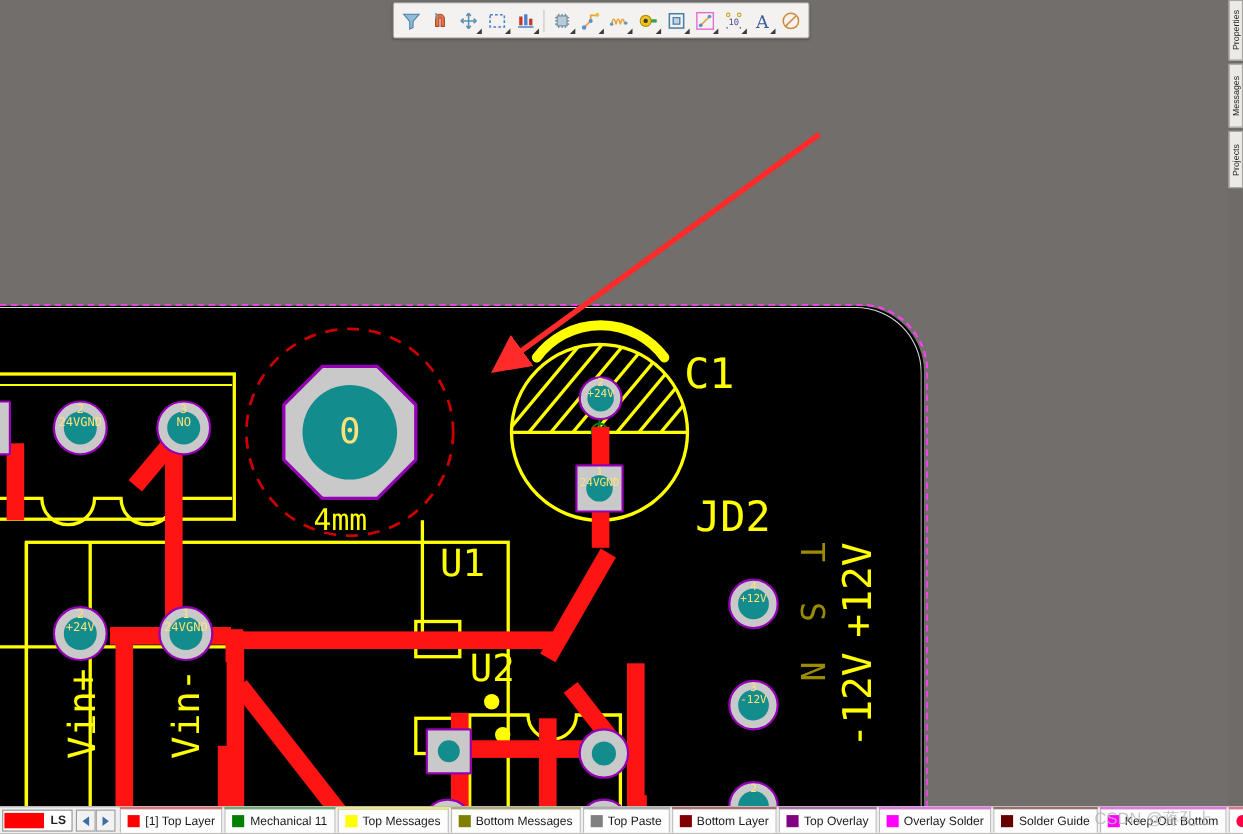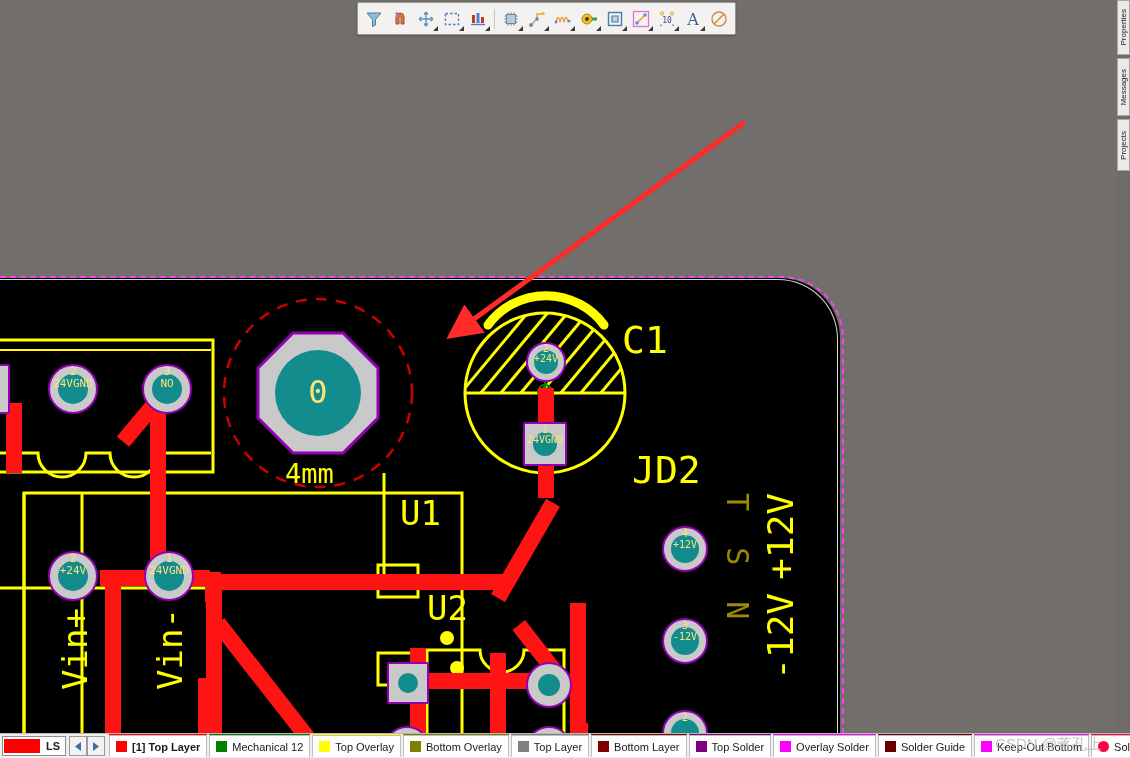--- a/index.html
+++ b/index.html
@@ -115,21 +115,21 @@
   .navbtn svg{display:block;}
   .ltab{
     display:flex;align-items:center;height:21px;
     border:1px solid #bdbdbd;border-bottom:none;background:#fdfdfd;
     padding:0 6px;margin-right:2px;white-space:nowrap;flex:0 0 auto;
     position:relative;
   }
   .ltab .sw{width:11px;height:11px;margin-right:5px;flex:0 0 auto;}
   .ltab .nm{font-size:11px;color:#1a1a1a;}
   .ltab.active{background:#ffffff;}
-  .ltab.active .nm{font-weight:bold;}
+  .ltab.active .nm{font-weight:normal;}
   .ltab .topbar{position:absolute;left:-1px;right:-1px;top:-4px;height:3px;}
 
   #watermark{
     position:absolute;right:28px;bottom:4px;
     font-size:15px;color:#b9b9b9;opacity:.85;white-space:nowrap;
     font-family:"Liberation Sans",sans-serif;pointer-events:none;
   }
 </style>
 </head>
 <body>
@@ -472,46 +472,46 @@
   </div>
 
   <div class="ltab active">
     <div class="topbar" style="background:#ff0000;"></div>
     <div class="sw" style="background:#ff0000;"></div>
     <div class="nm">[1] Top Layer</div>
   </div>
   <div class="ltab">
     <div class="topbar" style="background:#008000;"></div>
     <div class="sw" style="background:#008000;"></div>
-    <div class="nm">Mechanical 12</div>
+    <div class="nm">Mechanical 11</div>
   </div>
   <div class="ltab">
     <div class="topbar" style="background:#ffff00;"></div>
     <div class="sw" style="background:#ffff00;"></div>
-    <div class="nm">Top Overlay</div>
+    <div class="nm">Top Messages</div>
   </div>
   <div class="ltab">
     <div class="topbar" style="background:#808000;"></div>
     <div class="sw" style="background:#808000;"></div>
-    <div class="nm">Bottom Overlay</div>
+    <div class="nm">Bottom Messages</div>
   </div>
   <div class="ltab">
     <div class="topbar" style="background:#808080;"></div>
     <div class="sw" style="background:#808080;"></div>
-    <div class="nm">Top Layer</div>
+    <div class="nm">Top Paste</div>
   </div>
   <div class="ltab">
     <div class="topbar" style="background:#800000;"></div>
     <div class="sw" style="background:#800000;"></div>
     <div class="nm">Bottom Layer</div>
   </div>
   <div class="ltab">
     <div class="topbar" style="background:#800080;"></div>
     <div class="sw" style="background:#800080;"></div>
-    <div class="nm">Top Solder</div>
+    <div class="nm">Top Overlay</div>
   </div>
   <div class="ltab">
     <div class="topbar" style="background:#ff00ff;"></div>
     <div class="sw" style="background:#ff00ff;"></div>
     <div class="nm">Overlay Solder</div>
   </div>
   <div class="ltab">
     <div class="topbar" style="background:#660000;"></div>
     <div class="sw" style="background:#660000;"></div>
     <div class="nm">Solder Guide</div>

